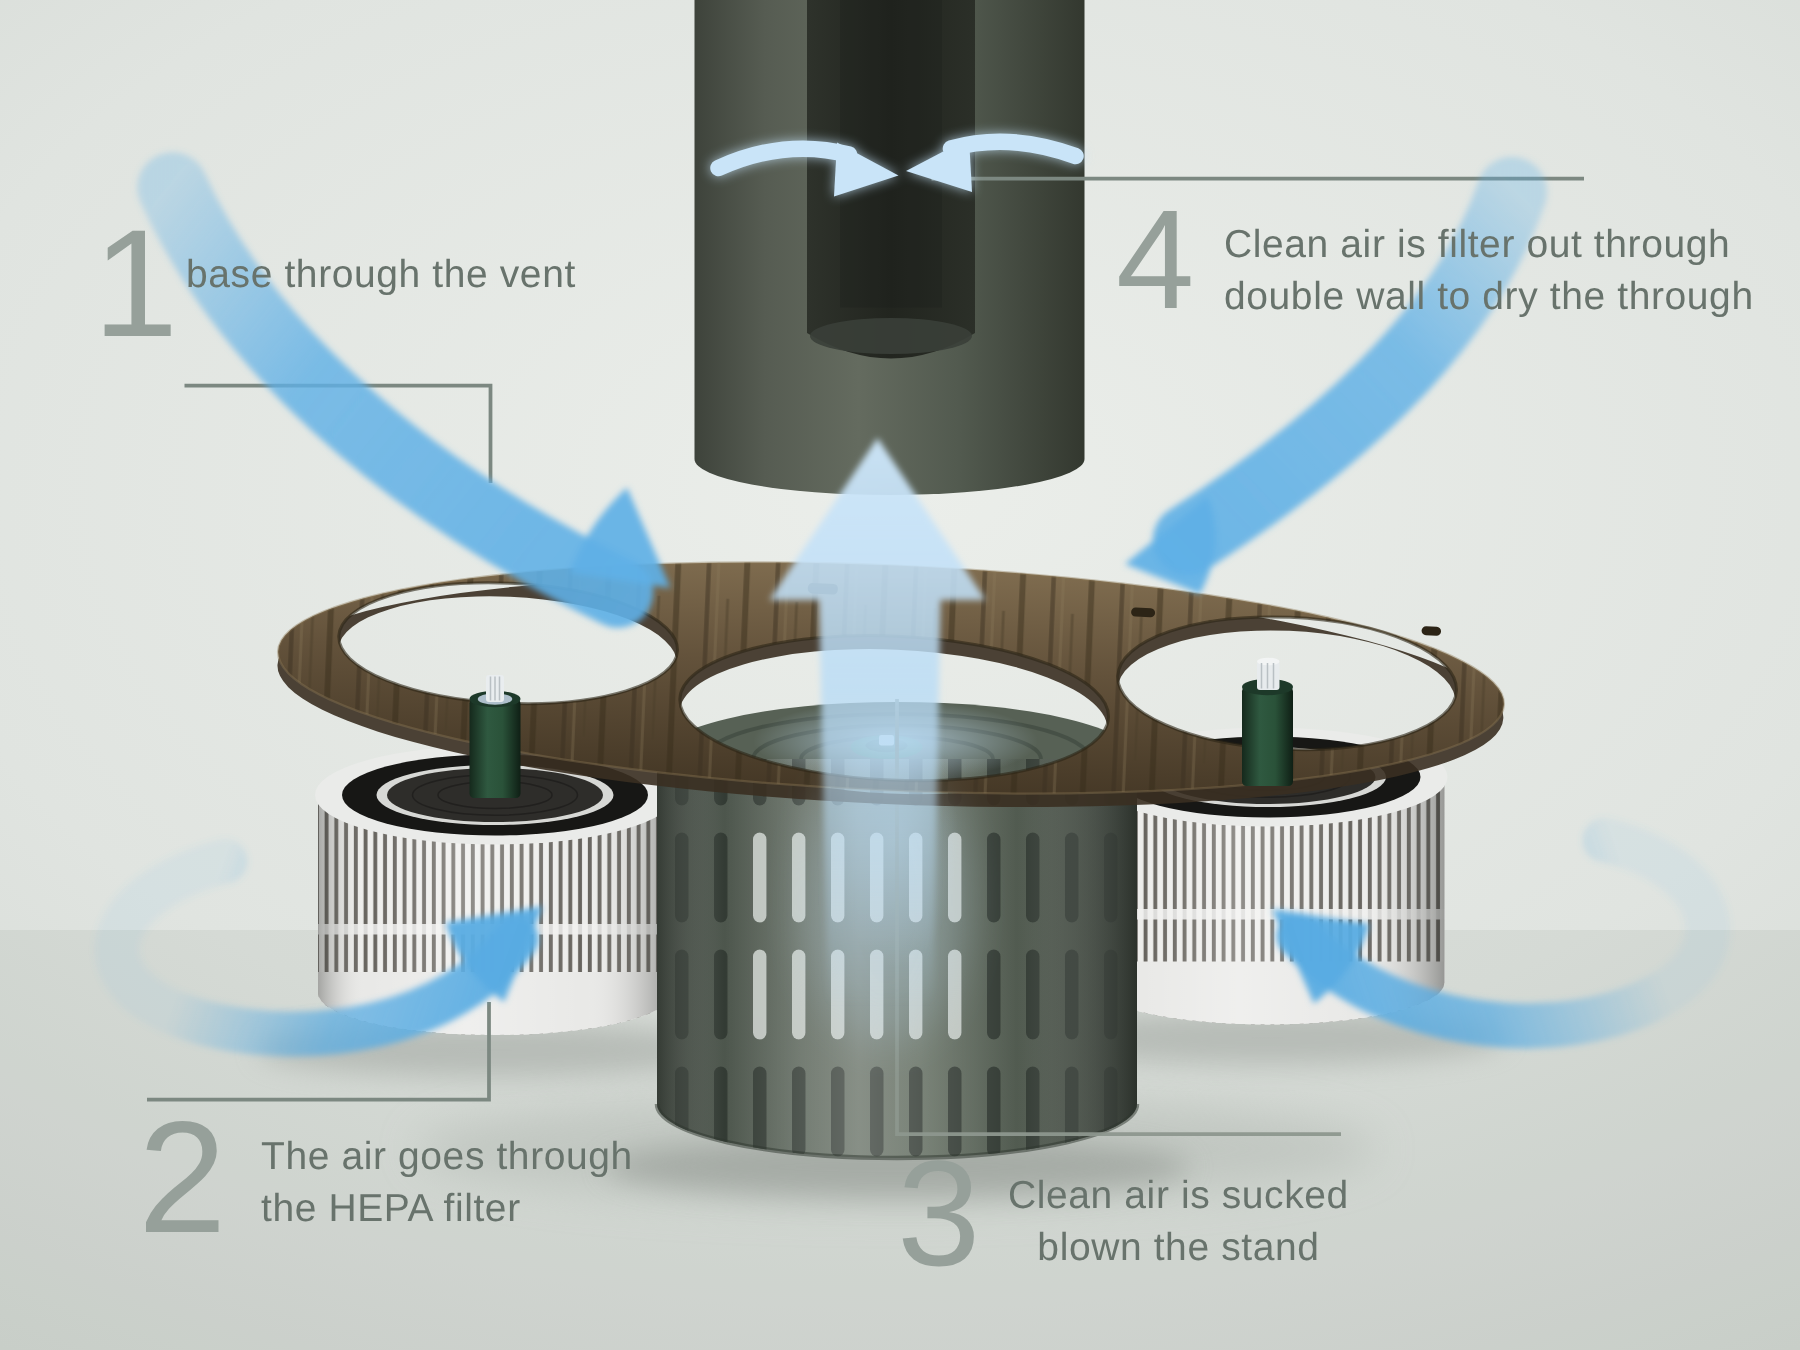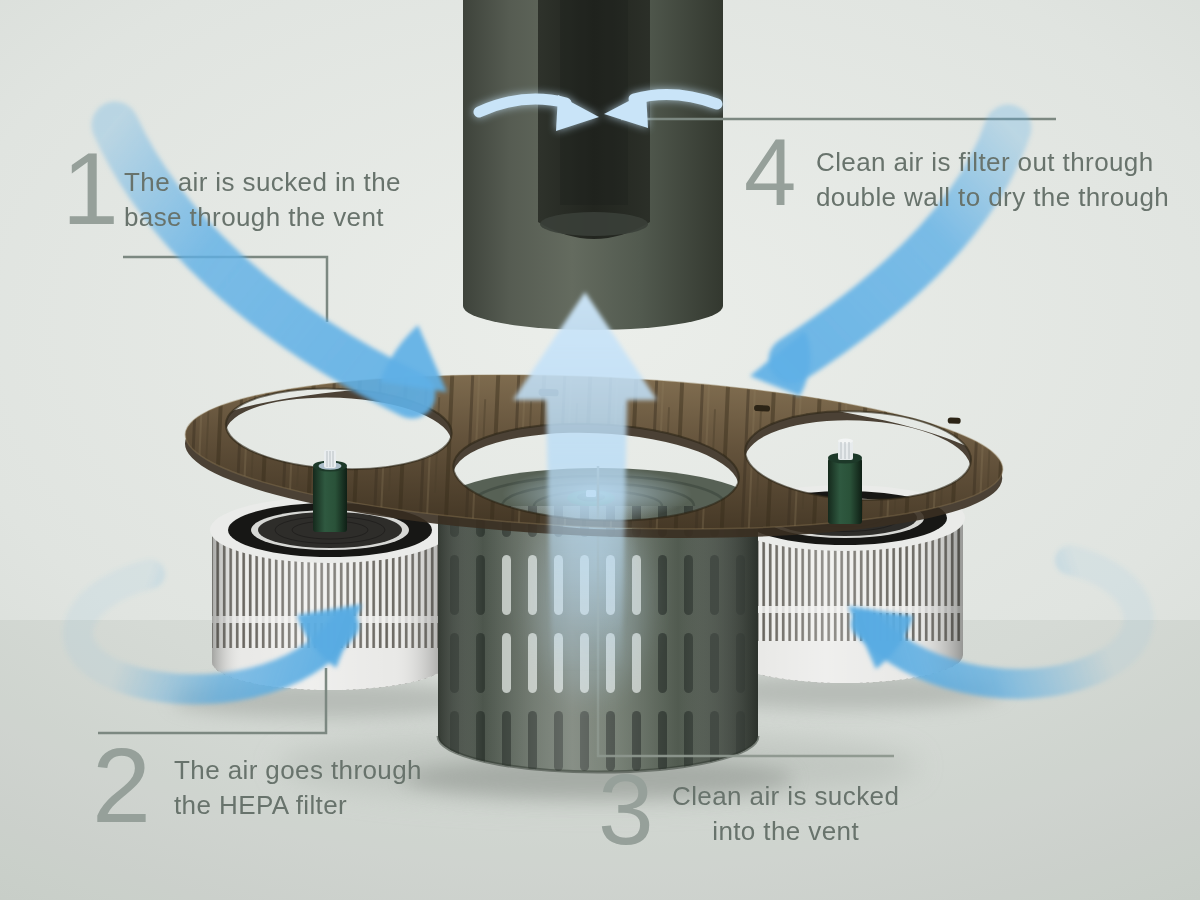--- a/index.html
+++ b/index.html
@@ -272,34 +272,33 @@
     <path d="M362 604 L336 668 Q306 646 297 615 Z" fill="#58ace3" opacity=".95"></path>
   </g>
   <g filter="url(#b2)">
     <path d="M1070 560 C1152 580 1168 648 1076 676 C1008 696 916 678 866 624" stroke="url(#swR)" stroke-width="30" fill="none" stroke-linecap="round"></path>
     <path d="M848 606 L876 669 Q905 646 913 616 Z" fill="#58ace3" opacity=".95"></path>
   </g>
 </svg>
 
 <div class="step num n1">1</div>
 <div class="step txt t1">
-  <span class="ln">The air is sucked in the</span>
   <span class="ln">base through the vent</span>
 </div>
 
 <div class="step num n2">2</div>
 <div class="step txt t2">
   <span class="ln">The air goes through</span>
   <span class="ln">the HEPA filter</span>
 </div>
 
 <div class="step num n3">3</div>
 <div class="step txt t3">
   <span class="ln">Clean air is sucked</span>
-  <span class="ln">into the vent</span>
+  <span class="ln">blown the stand</span>
 </div>
 
 <div class="step num n4">4</div>
 <div class="step txt t4">
   <span class="ln">Clean air is filter out through</span>
   <span class="ln">double wall to dry the through</span>
 </div>
 
 </div>
 

